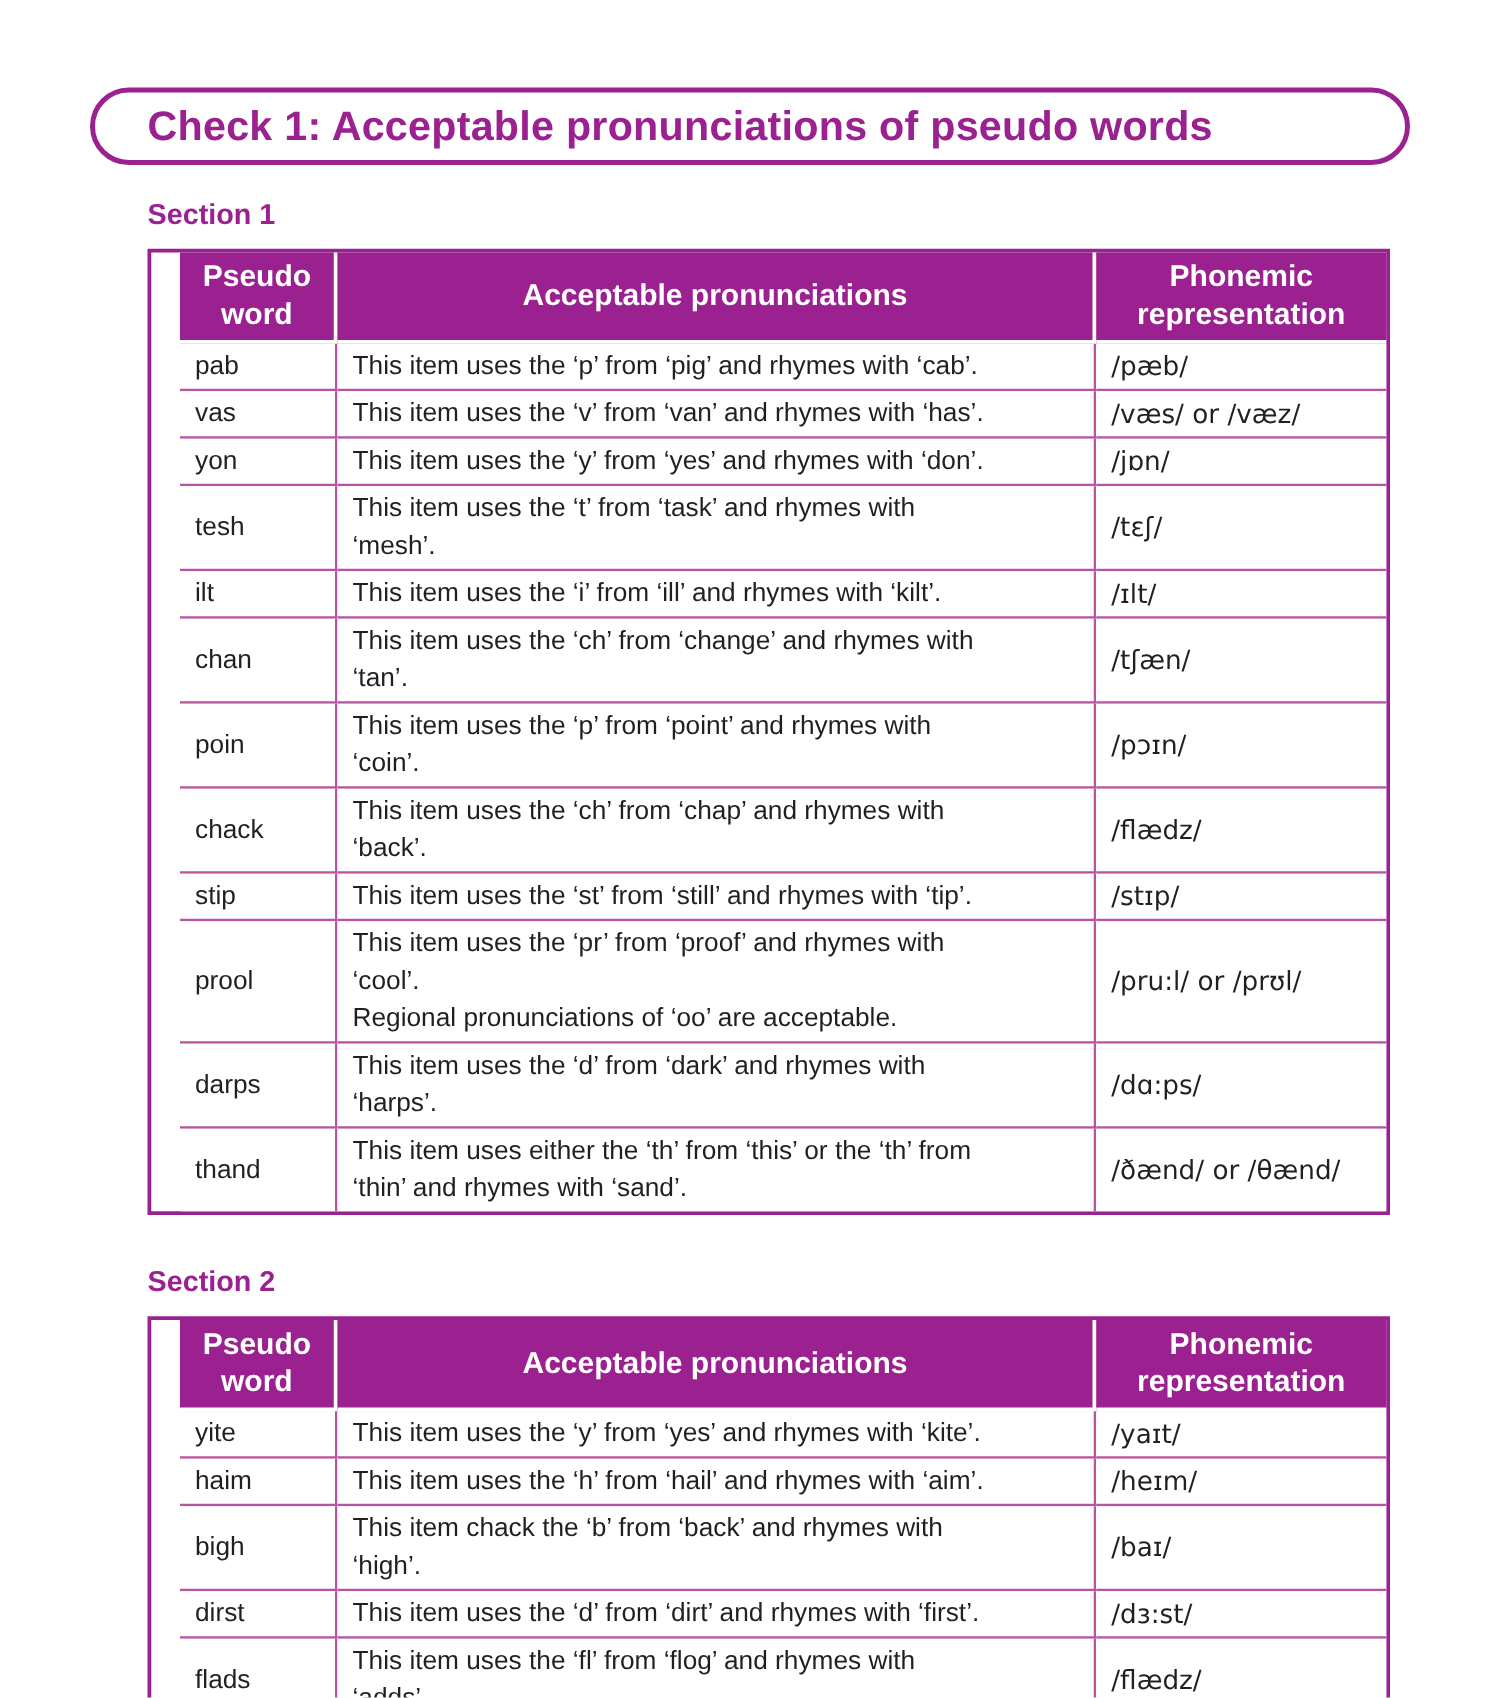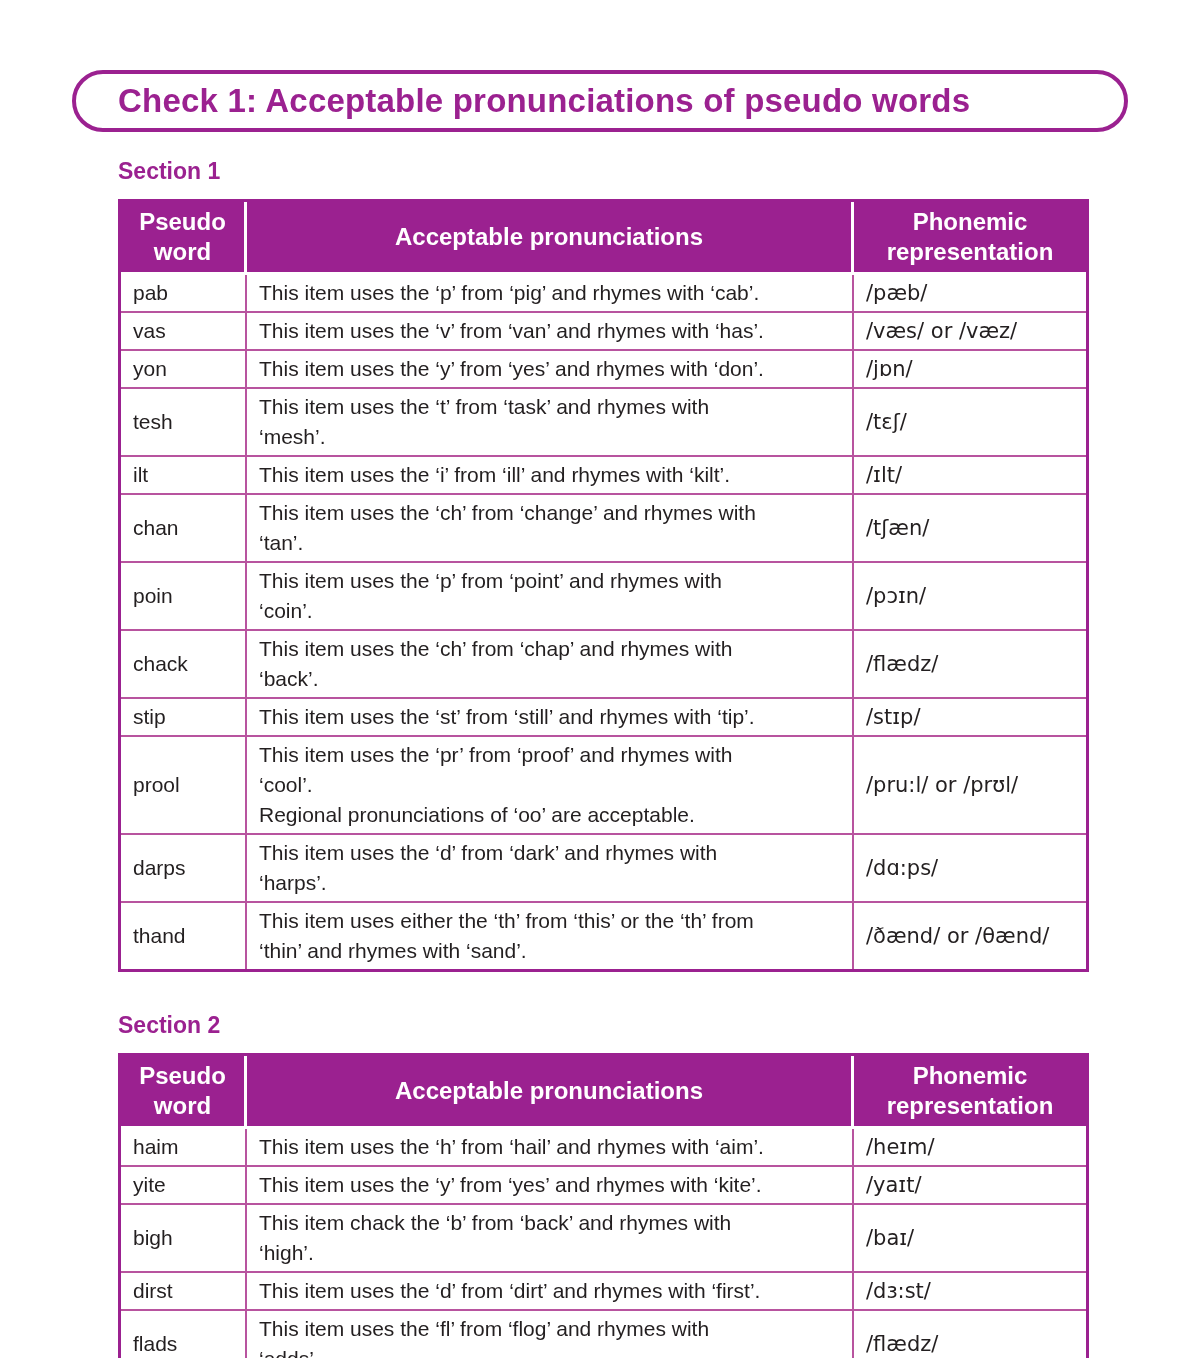--- a/index.html
+++ b/index.html
@@ -43,20 +43,21 @@
   .section-heading.second {
     margin-top: 40px;
   }
   table.pseudo-table {
     border-collapse: separate;
     border-spacing: 0;
     table-layout: fixed;
     margin-left: 118px;
     width: 965px;
     border: 3px solid #9b2190;
+    padding-left: 23px;
   }
   table.pseudo-table col.c-word { width: 126px; }
   table.pseudo-table col.c-pron { width: 607px; }
   table.pseudo-table col.c-phon { width: 232px; }
   table.pseudo-table thead th {
     background: #9b2190;
     color: #ffffff;
     font-size: 24px;
     font-weight: bold;
     text-align: center;
@@ -197,28 +198,28 @@
     <tr>
       <th>Pseudo
 word</th>
       <th>Acceptable pronunciations</th>
       <th>Phonemic
 representation</th>
     </tr>
   </thead>
   <tbody>
       <tr>
+        <td class="pseudo-word-cell">yite</td>
+        <td class="pronunciation-cell">This item uses the ‘y’ from ‘yes’ and rhymes with ‘kite’.</td>
+        <td class="phonemic-cell">/yaɪt/</td>
+      </tr>
+      <tr>
         <td class="pseudo-word-cell">haim</td>
         <td class="pronunciation-cell">This item uses the ‘h’ from ‘hail’ and rhymes with ‘aim’.</td>
         <td class="phonemic-cell">/heɪm/</td>
-      </tr>
-      <tr>
-        <td class="pseudo-word-cell">yite</td>
-        <td class="pronunciation-cell">This item uses the ‘y’ from ‘yes’ and rhymes with ‘kite’.</td>
-        <td class="phonemic-cell">/yaɪt/</td>
       </tr>
       <tr>
         <td class="pseudo-word-cell">bigh</td>
         <td class="pronunciation-cell">This item chack the ‘b’ from ‘back’ and rhymes with
 ‘high’.</td>
         <td class="phonemic-cell">/baɪ/</td>
       </tr>
       <tr>
         <td class="pseudo-word-cell">dirst</td>
         <td class="pronunciation-cell">This item uses the ‘d’ from ‘dirt’ and rhymes with ‘first’.</td>

